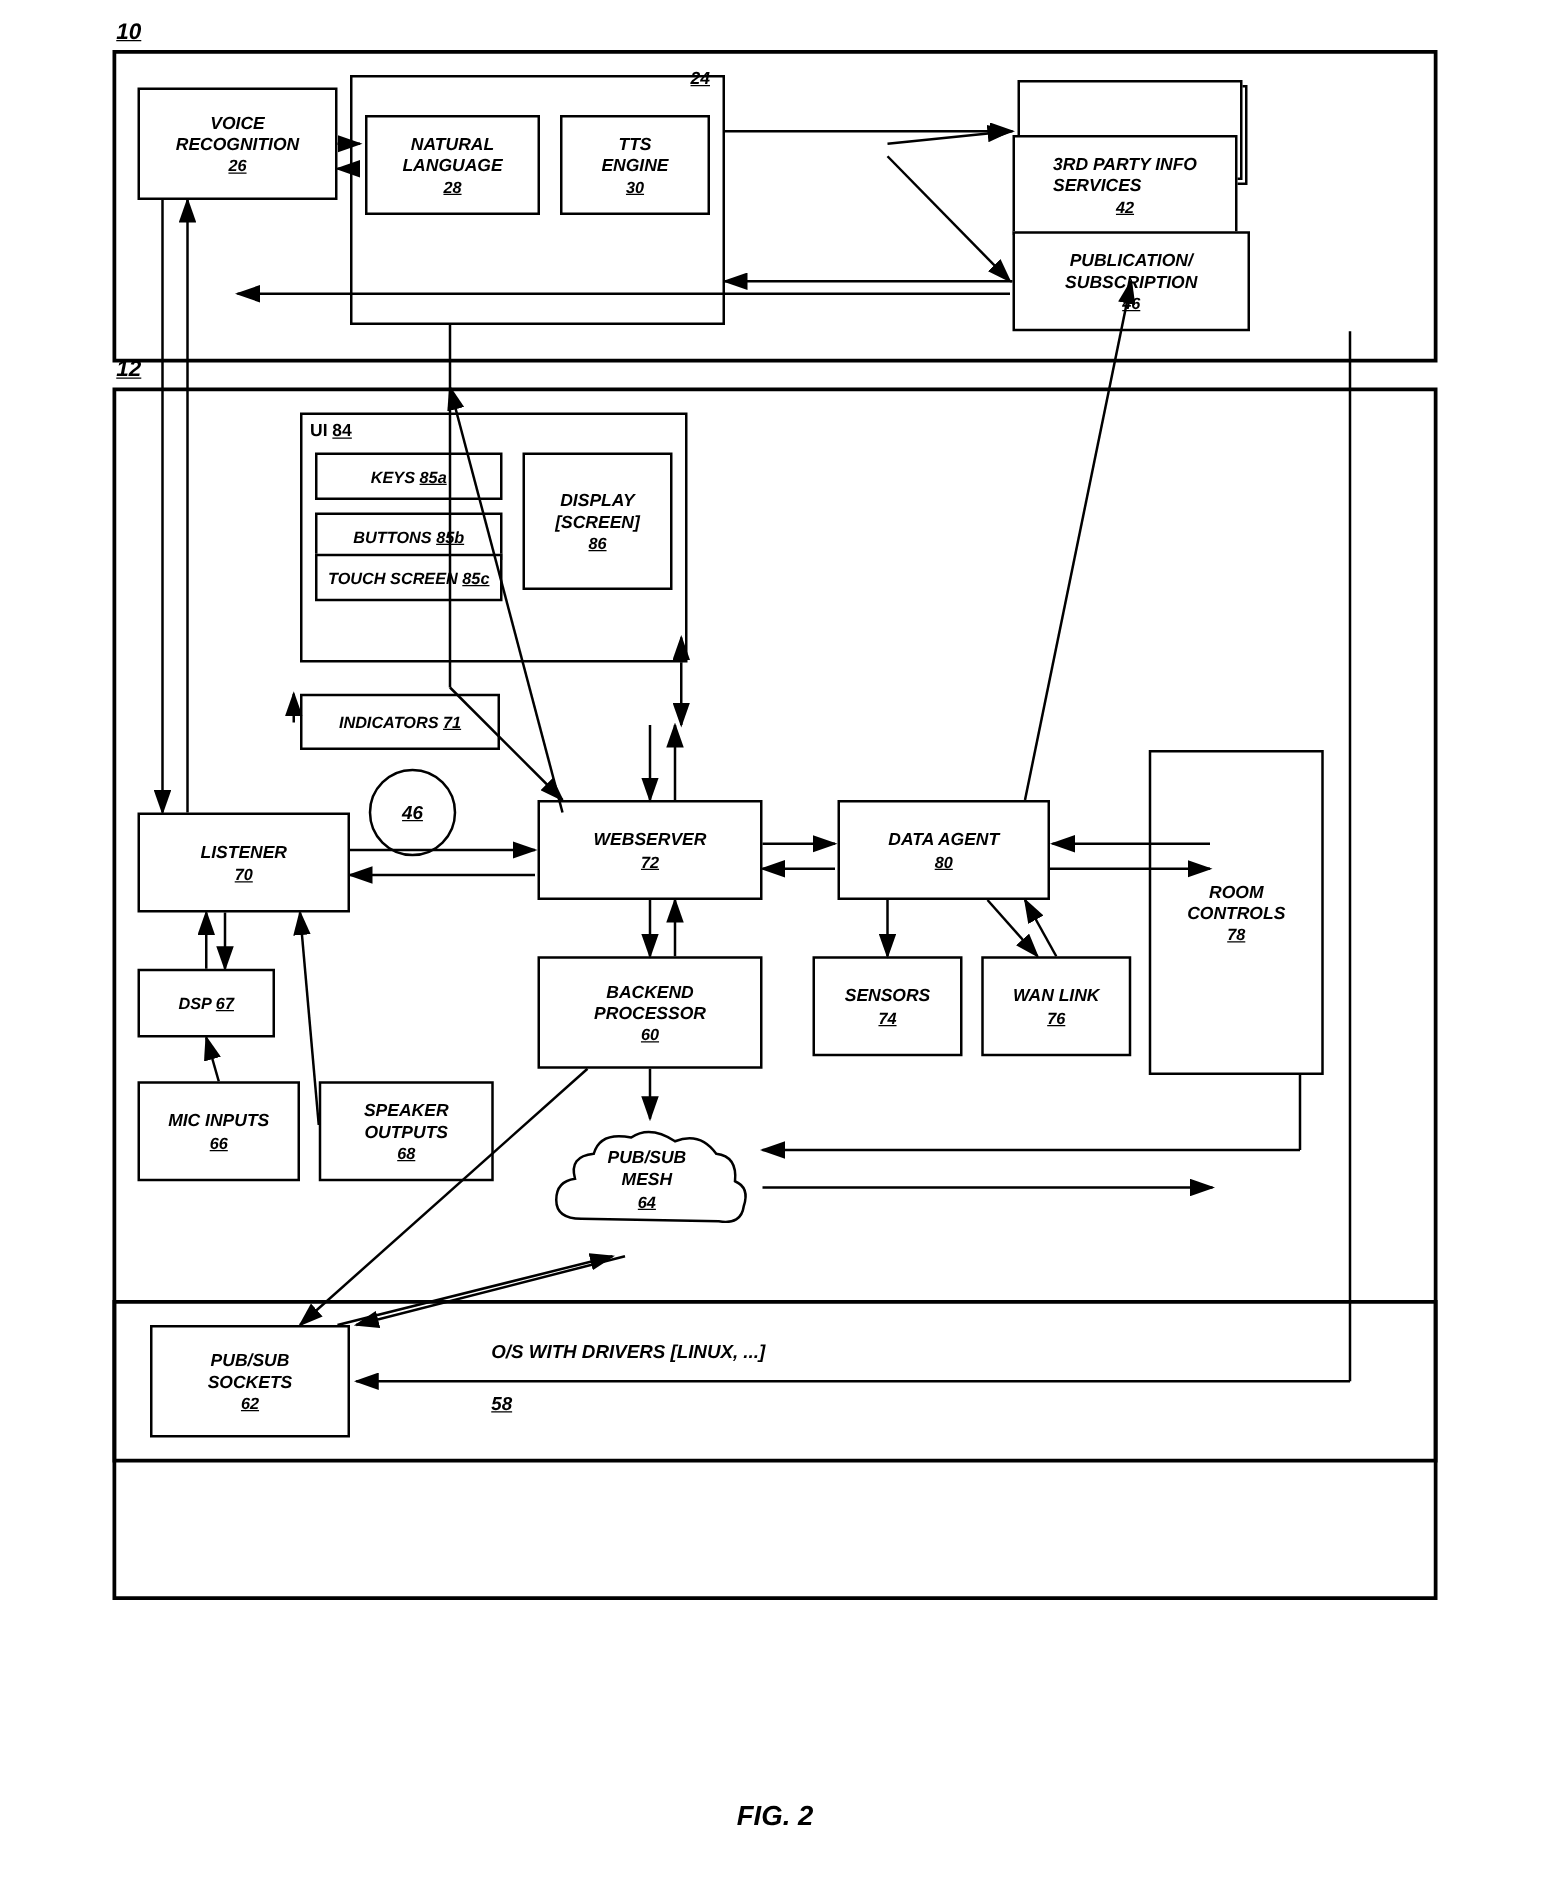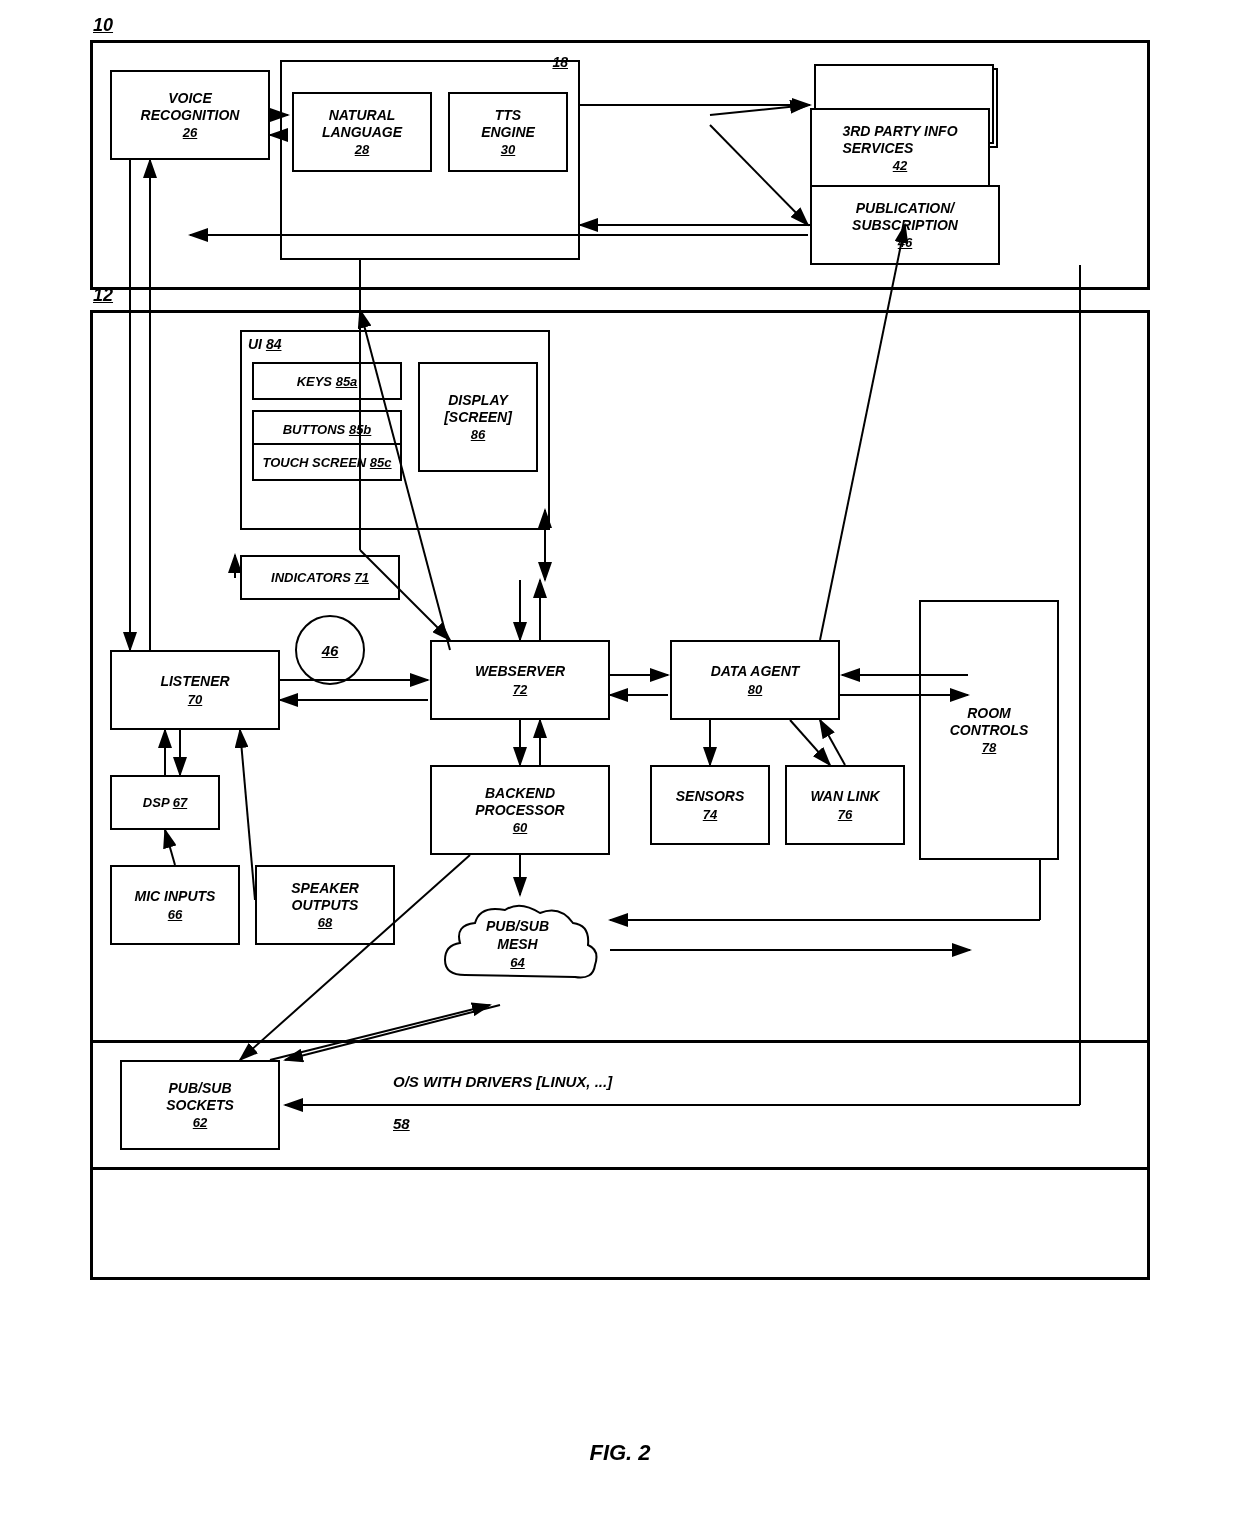--- a/index.html
+++ b/index.html
@@ -132,21 +132,21 @@
   <div class="box-12">
     <span class="box-ref" style="top:-28px; left:0;">12</span>
   </div>
 
   <div class="block" style="left:40px; top:50px; width:160px; height:90px;">
     <span class="block-label">VOICE<br>RECOGNITION</span>
     <span class="block-ref">26</span>
   </div>
 
   <div style="position:absolute; left:210px; top:40px; width:300px; height:200px; border:2px solid #000;">
-    <span style="position:absolute; top:-8px; right:10px; font-size:14px; font-weight:bold; font-style:italic; text-decoration:underline;">18</span>
+    <span style="position:absolute; top:-8px; right:10px; font-size:14px; font-weight:bold; font-style:italic; text-decoration:underline;">24</span>
 
     <div class="block" style="left:10px; top:30px; width:140px; height:80px;">
       <span class="block-label">NATURAL<br>LANGUAGE</span>
       <span class="block-ref">28</span>
     </div>
 
     <div class="block" style="right:10px; top:30px; width:120px; height:80px;">
       <span class="block-label">TTS<br>ENGINE</span>
       <span class="block-ref">30</span>
     </div>
@@ -160,21 +160,21 @@
       <span class="block-ref">42</span>
     </div>
   </div>
 
   <div class="block" style="left:740px; top:165px; width:190px; height:80px;">
     <span class="block-label">PUBLICATION/<br>SUBSCRIPTION</span>
     <span class="block-ref">46</span>
   </div>
 
   <div style="position:absolute; left:170px; top:310px; width:310px; height:200px; border:2px solid #000;">
-    <span style="position:absolute; top:4px; left:6px; font-size:14px; font-weight:bold; font-style:italic;">UI <span style="text-decoration:underline;">84</span></span>
+    <span style="position:absolute; top:4px; left:6px; font-size:14px; font-weight:bold; ">UI <span style="text-decoration:underline;">84</span></span>
 
     <div class="block" style="left:10px; top:30px; width:150px; height:38px;">
       <span style="font-size:13px; font-weight:bold; font-style:italic;">KEYS <span style="text-decoration:underline;">85a</span></span>
     </div>
 
     <div class="block" style="left:10px; top:78px; width:150px; height:38px;">
       <span style="font-size:13px; font-weight:bold; font-style:italic;">BUTTONS <span style="text-decoration:underline;">85b</span></span>
     </div>
 
     <div class="block" style="left:10px; top:111px; width:150px; height:38px;">

